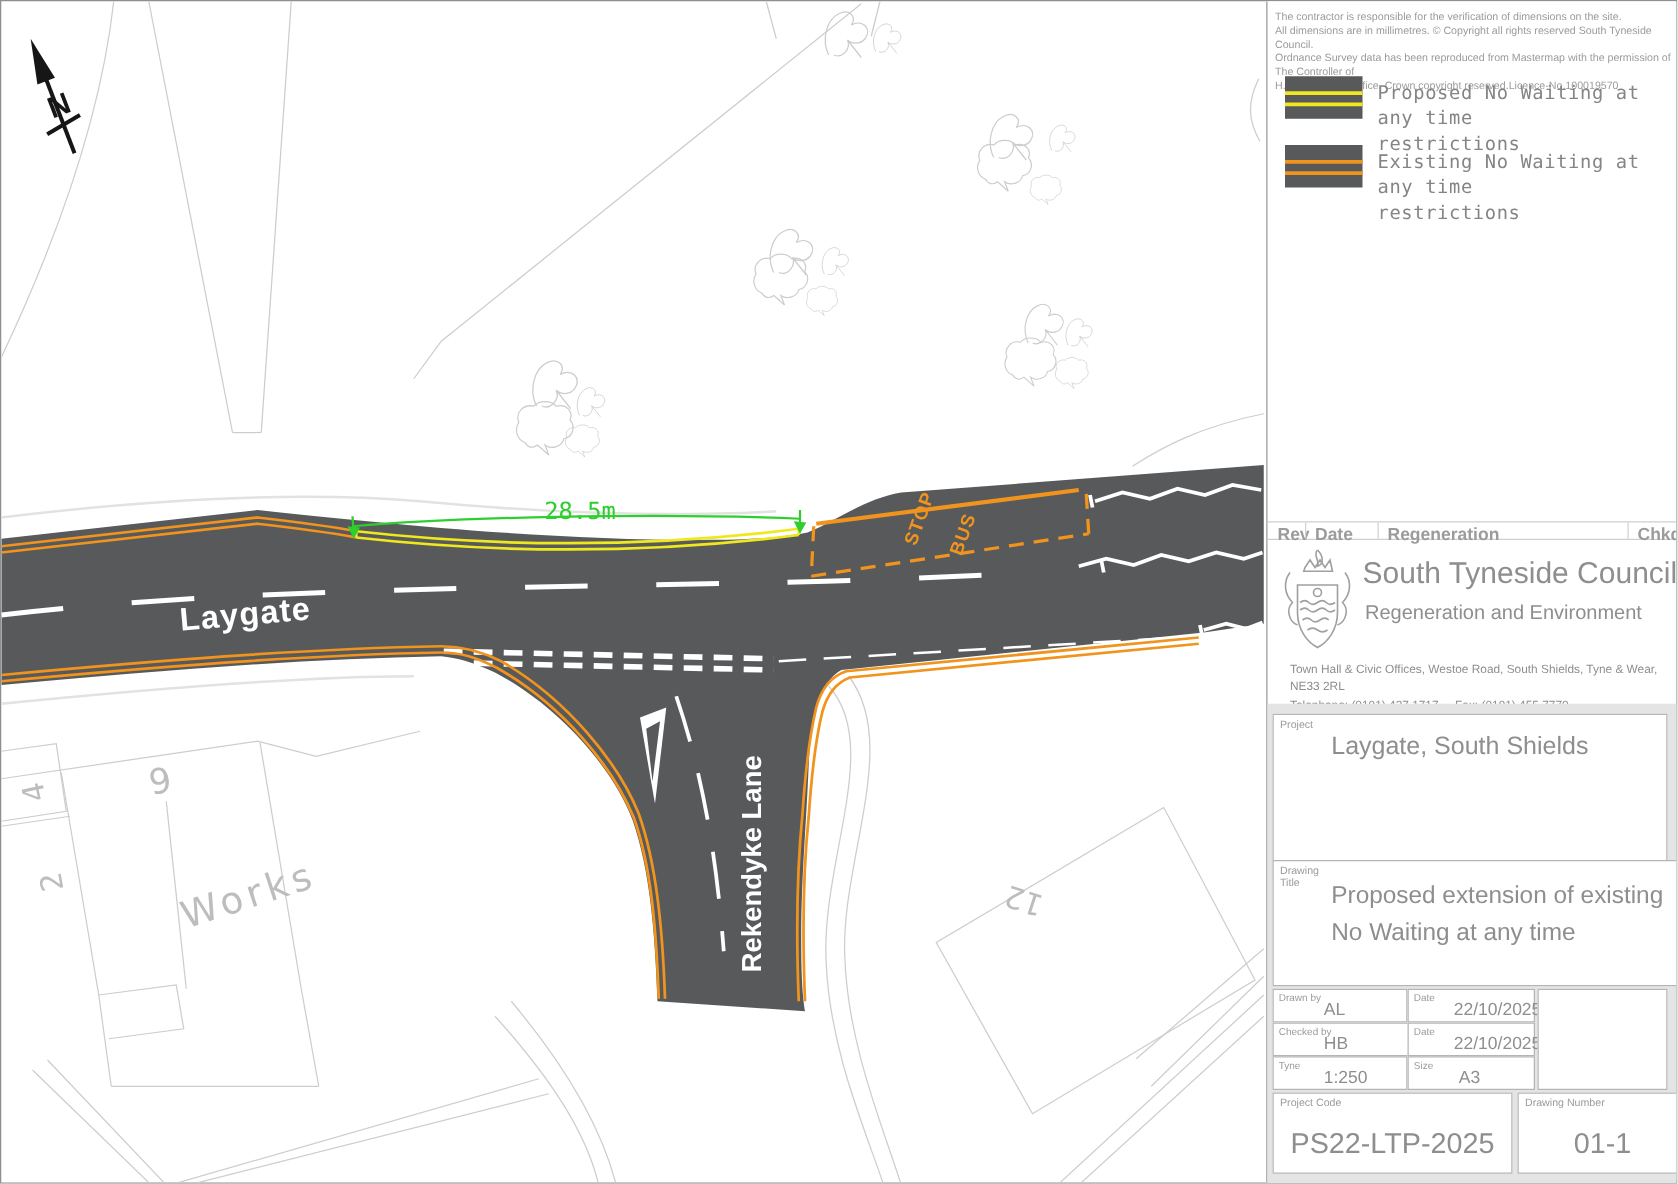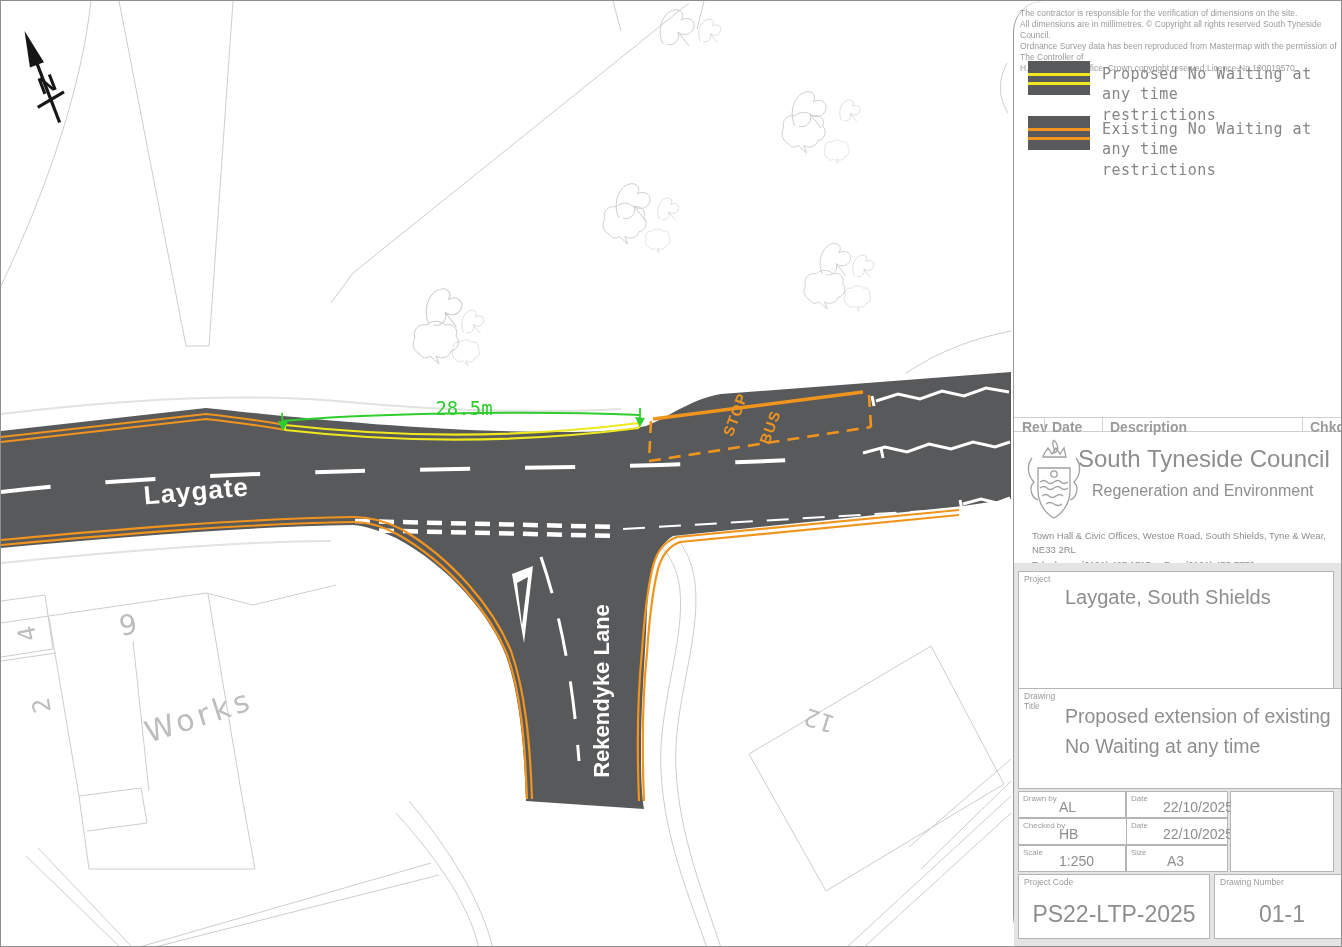--- a/index.html
+++ b/index.html
@@ -20,33 +20,33 @@
   .wfill{fill:var(--c-road_marking_white);stroke:none;}
   .roadfill{fill:var(--c-road_surface);stroke:none;}
   .maptext{fill:var(--c-map_text);stroke:none;font-family:"DejaVu Sans",sans-serif;}
   .streettext{fill:#fff;font-family:"Liberation Sans",sans-serif;font-weight:bold;}
   .greentext{fill:var(--c-dimension_green);font-family:"DejaVu Sans Mono",monospace;}
   .orangetext{fill:var(--c-existing_restriction_orange);font-family:"Liberation Sans",sans-serif;font-weight:bold;letter-spacing:1px;}
   .north-ink{stroke:#161616;fill:none;stroke-width:3.2;}
   .north-fill{fill:#161616;stroke:none;}
   .north-text{fill:#161616;font-family:"Liberation Sans",sans-serif;font-weight:bold;}
   
-  .panel{position:absolute;left:1012px;top:0;width:330px;height:947px;background:#fff;border-left:1px solid #9a9a9a;box-sizing:border-box;border-radius:31px;}
+  .panel{position:absolute;left:1012px;top:0;width:330px;height:947px;background:#fff;border-left:1px solid #9a9a9a;box-sizing:border-box;}
   .panel *{box-sizing:border-box;}
   .tb-disclaimer{position:absolute;left:6px;top:7px;width:320px;color:#9b9b9b;font-size:8.5px;line-height:1.3;}
   .legend-item{position:absolute;left:0;width:330px;height:40px;}
   .legend-swatch{position:absolute;left:14px;top:0;width:62px;height:34px;background:var(--c-road_surface);}
   .legend-stripe{position:absolute;left:0;width:100%;height:3px;}
   .legend-label{position:absolute;left:88px;top:3px;color:#858585;font-family:"DejaVu Sans Mono",monospace;font-size:15px;line-height:1.35;letter-spacing:.5px;}
   .rev-row{position:absolute;left:0;top:416px;width:330px;height:15px;border-top:1px solid #cfcfcf;border-bottom:1px solid #cfcfcf;}
   .rev-row span{position:absolute;top:1px;font-size:14px;color:#9b9b9b;font-weight:bold;}
   .rev-tick{position:absolute;top:0;width:1px;height:100%;background:#d2d2d2;}
   .crest{position:absolute;left:10px;top:437px;width:60px;height:88px;}
   .crest path,.crest circle{stroke:#a0a0a0;fill:none;stroke-width:1.3;}
-  .council-name{position:absolute;left:64px;top:444px;font-size:24px;color:#8e8e8e;white-space:nowrap;}
+  .council-name{position:absolute;left:76px;top:444px;font-size:24px;color:#8e8e8e;white-space:nowrap;}
   .council-dept{position:absolute;left:78px;top:481px;font-size:16px;color:#8e8e8e;white-space:nowrap;}
   .tb-address{position:absolute;left:8px;top:528px;width:318px;font-size:9.5px;line-height:1.5;color:#8e8e8e;margin-left:10px;}
   .tb-lower{position:absolute;left:0;top:562px;width:330px;height:385px;background:#e4e4e4;}
   .tb-box{position:absolute;background:#fff;border:1px solid #b5b5b5;}
   .tb-label{position:absolute;left:5px;top:2px;font-size:8.5px;color:#9b9b9b;line-height:1.2;}
   .tb-value{color:#8e8e8e;}
   .box-project{left:4px;top:570px;width:316px;height:134px;}
   .box-dtitle{left:4px;top:687px;width:372px;height:101px;}
   .project-value{position:absolute;left:46px;top:14px;font-size:20px;}
   .dtitle-value{position:absolute;left:46px;top:12px;font-size:19.5px;line-height:1.55;}
@@ -234,21 +234,21 @@
       </div>
       <div class="legend-label">
         <div>Existing No Waiting at any time</div>
         <div>restrictions</div>
       </div>
     </div>
 
     <div class="rev-row">
       <span style="left:8px">Rev</span>
       <span style="left:38px">Date</span>
-      <span style="left:96px">Description</span>
+      <span style="left:96px">Regeneration</span>
       <span style="left:296px">Chkd</span>
       <div class="rev-tick" style="left:30px"></div>
       <div class="rev-tick" style="left:88px"></div>
       <div class="rev-tick" style="left:288px"></div>
     </div>
 
     <svg class="crest" viewBox="0 0 60 88">
       <path d="M30,2 c-4,4 2,8 0,13 c6,-2 4,-9 0,-13"></path>
       <path d="M20,16 L24,10 L28,16 L32,10 L36,16 L40,10 L42,19 L19,19 Z"></path>
       <path d="M8,20 C2,28 4,38 10,44 C4,50 8,60 14,62"></path>
@@ -295,21 +295,21 @@
     </div>
     <div class="tb-box" style="left:4px;top:817px;width:114px;height:27px">
       <div class="field-label">Checked by</div>
       <div class="field-value">HB</div>
     </div>
     <div class="tb-box" style="left:112px;top:817px;width:102px;height:27px">
       <div class="field-label">Date</div>
       <div class="field-value date">22/10/2025</div>
     </div>
     <div class="tb-box" style="left:4px;top:844px;width:108px;height:27px">
-      <div class="field-label">Scale</div>
+      <div class="field-label">Tyne</div>
       <div class="field-value">1:250</div>
     </div>
     <div class="tb-box" style="left:112px;top:844px;width:102px;height:27px">
       <div class="field-label">Size</div>
       <div class="field-value">A3</div>
     </div>
     <div class="tb-box" style="left:216px;top:790px;width:104px;height:81px"></div>
 
     <div class="tb-box box-code">
       <div class="tb-label">Project Code</div>

